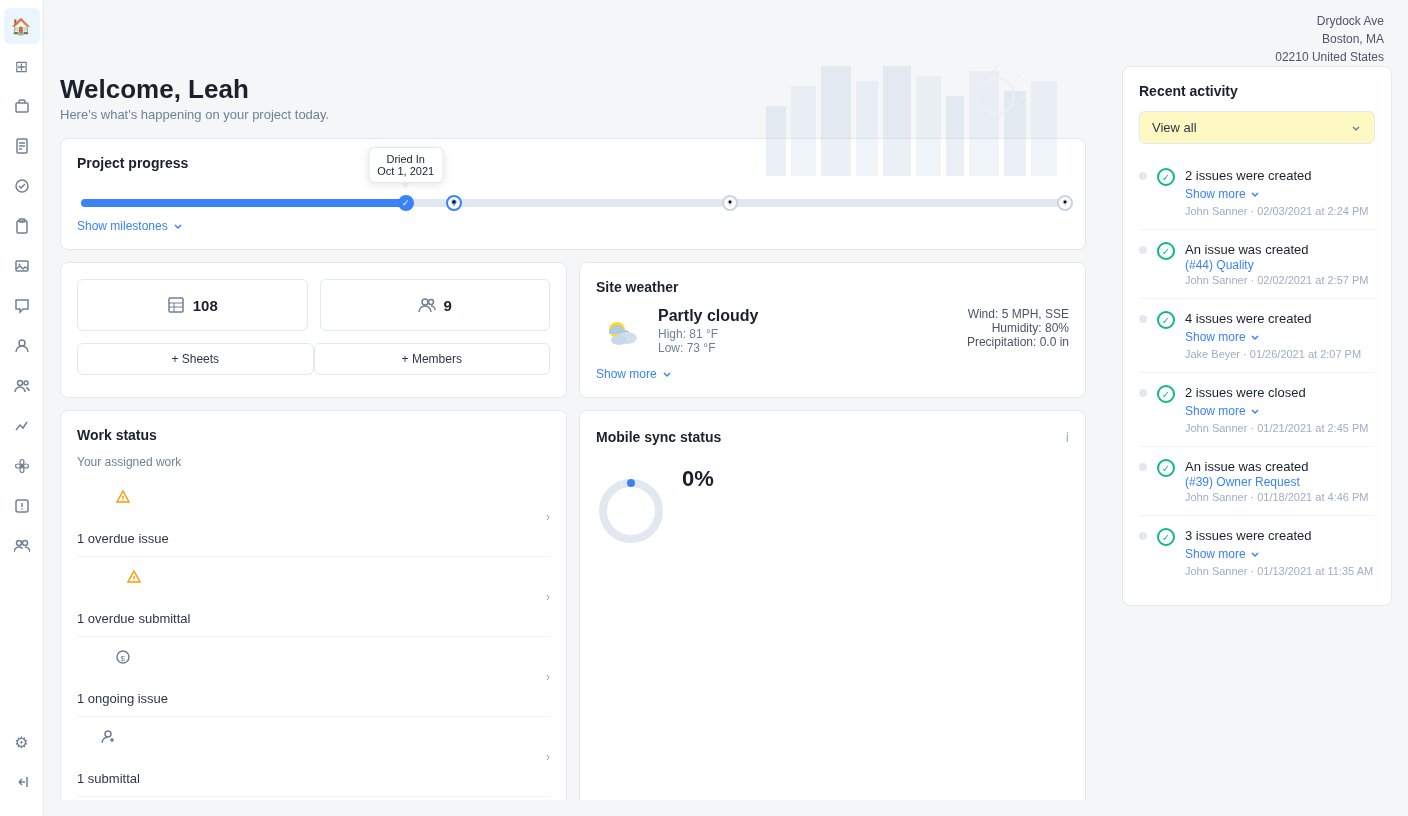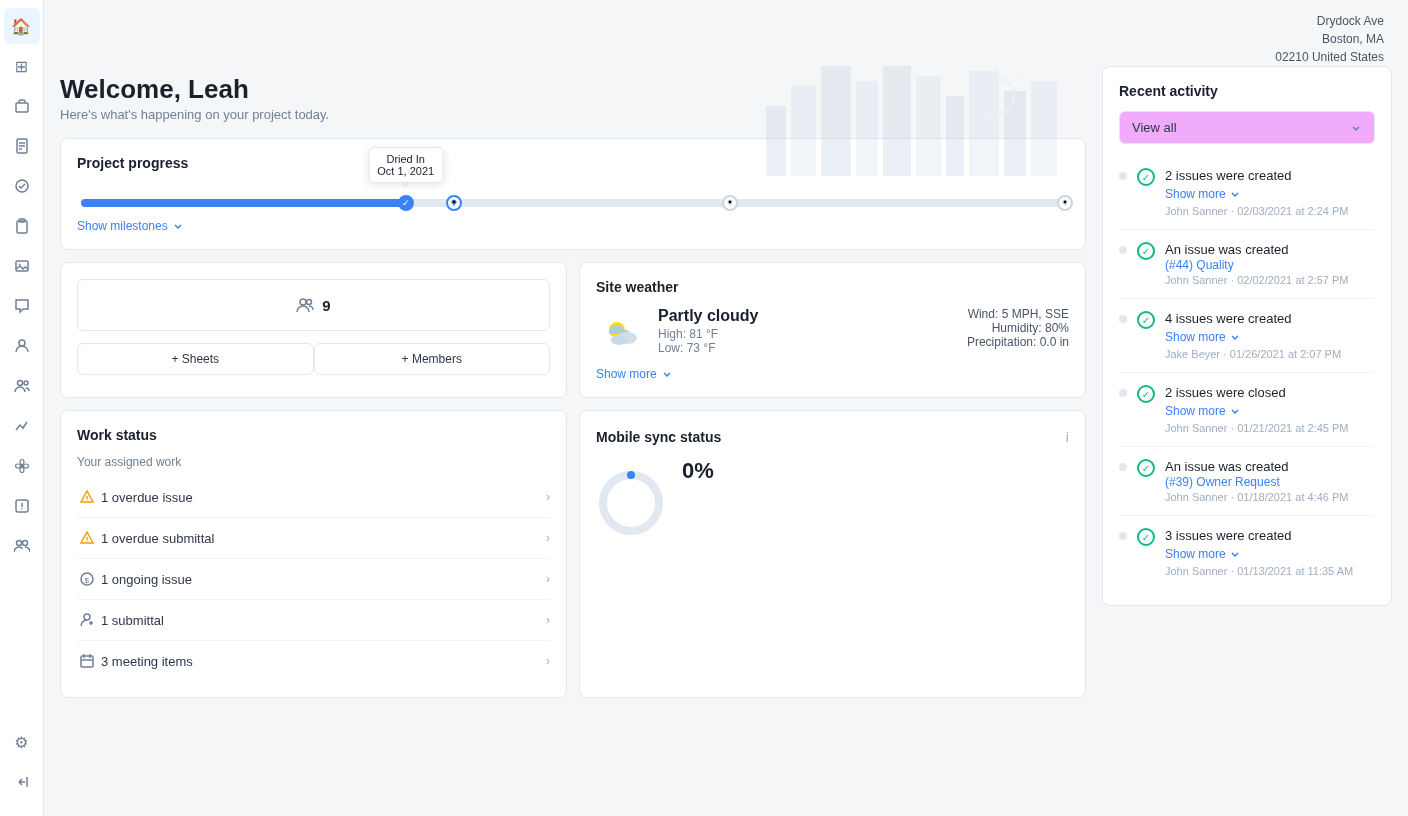--- a/index.html
+++ b/index.html
@@ -267,21 +267,21 @@
     .work-status-label { font-size: 12px; color: #718096; margin-bottom: 8px; }
     .work-item {
       display: flex;
       align-items: center;
       justify-content: space-between;
       padding: 10px 0;
       border-bottom: 1px solid #f0f4f8;
       cursor: pointer;
     }
     .work-item:last-child { border-bottom: none; }
-    .work-item-left { display: flex; align-items: center; gap: 4px; font-size: 13px; }
+    .work-item-left { display: flex; align-items: center; gap: 24px; font-size: 13px; flex-direction: column; }
     .work-item-icon { width: 20px; height: 20px; display: flex; align-items: center; justify-content: center; font-size: 14px; }
     .chevron-icon { color: #a0aec0; font-size: 12px; }
     .warning-icon { color: #f59e0b; }
     .dollar-icon { color: #718096; }
     .person-icon { color: #718096; }
     .calendar-icon { color: #718096; }
 
     
     .sync-content { display: flex; align-items: flex-start; gap: 16px; }
     .sync-donut {
@@ -293,32 +293,33 @@
     .sync-percent { font-size: 22px; font-weight: 700; color: #1a202c; display: block; margin-bottom: 4px; }
     .sync-last-update { font-size: 11px; color: #a0aec0; margin-top: 8px; }
     .sync-info-icon { color: #a0aec0; cursor: pointer; font-size: 14px; }
 
     
     .activity-card {
       background: #fff;
       border-radius: 8px;
       border: 1px solid #e2e8f0;
       padding: 16px;
+      margin-left: 20px;
     }
     .activity-filter {
       display: flex;
       align-items: center;
       justify-content: space-between;
       border: 1px solid #e2e8f0;
       border-radius: 6px;
       padding: 8px 12px;
       font-size: 13px;
       cursor: pointer;
       margin-bottom: 12px;
-      background: #f0abfc;
+      background: #fef9c3;
     }
     .activity-list { display: flex; flex-direction: column; gap: 0; }
     .activity-item {
       display: flex;
       gap: 10px;
       padding: 12px 0;
       border-bottom: 1px solid #f0f4f8;
       position: relative;
     }
     .activity-item:last-child { border-bottom: none; }
@@ -547,20 +548,29 @@
               </svg>
           </button>
         </div>
 
         <div class="two-col">
 
           <div class="card">
             <div class="quick-links-grid">
               <div class="quick-link-item">
                 <svg width="18" height="18" viewBox="0 0 18 18" fill="none">
+                    <rect x="2" y="2" width="14" height="14" rx="1" stroke="#718096" stroke-width="1.5"></rect>
+                    <line x1="2" y1="7" x2="16" y2="7" stroke="#718096" stroke-width="1"></line>
+                    <line x1="2" y1="11" x2="16" y2="11" stroke="#718096" stroke-width="1"></line>
+                    <line x1="7" y1="7" x2="7" y2="16" stroke="#718096" stroke-width="1"></line>
+                  </svg>
+                <span>108</span>
+              </div>
+              <div class="quick-link-item">
+                <svg width="18" height="18" viewBox="0 0 18 18" fill="none">
                     <circle cx="7" cy="6" r="3" stroke="#718096" stroke-width="1.5"></circle>
                     <circle cx="13" cy="6" r="2.5" stroke="#718096" stroke-width="1.5"></circle>
                     <path d="M1 16c0-3.31 2.69-6 6-6s6 2.69 6 6" stroke="#718096" stroke-width="1.5"></path>
                     <path d="M13 10c2 0 4 1.5 4 4" stroke="#718096" stroke-width="1.5"></path>
                   </svg>
                 <span>9</span>
               </div>
             </div>
             <div class="quick-link-actions">
               <button class="quick-link-btn">
@@ -674,21 +684,21 @@
                       <line x1="11" y1="1" x2="11" y2="5" stroke="#718096" stroke-width="1.5"></line>
                     </svg>
                 </div>
                 <span>3 meeting items</span>
               </div>
               <span class="chevron-icon">›</span>
             </div>
           </div>
 
           <div class="card">
-            <div style="display:flex;justify-content:space-between;align-items:center;margin-bottom:12px;">
+            <div style="display:flex;justify-content:space-between;align-items:center;margin-bottom:20px;">
               <div class="card-title" style="margin-bottom:0;">Mobile sync status</div>
               <span class="sync-info-icon">ℹ</span>
             </div>
             <div class="sync-content">
 
               <svg class="sync-donut" viewBox="0 0 70 70">
                 <circle cx="35" cy="35" r="28" fill="none" stroke="#e2e8f0" stroke-width="8"></circle>
                 <circle cx="35" cy="35" r="28" fill="none" stroke="#3b82f6" stroke-width="8" stroke-dasharray="0 176" stroke-linecap="round" transform="rotate(-90 35 35)"></circle>
               </svg>
               <div>

